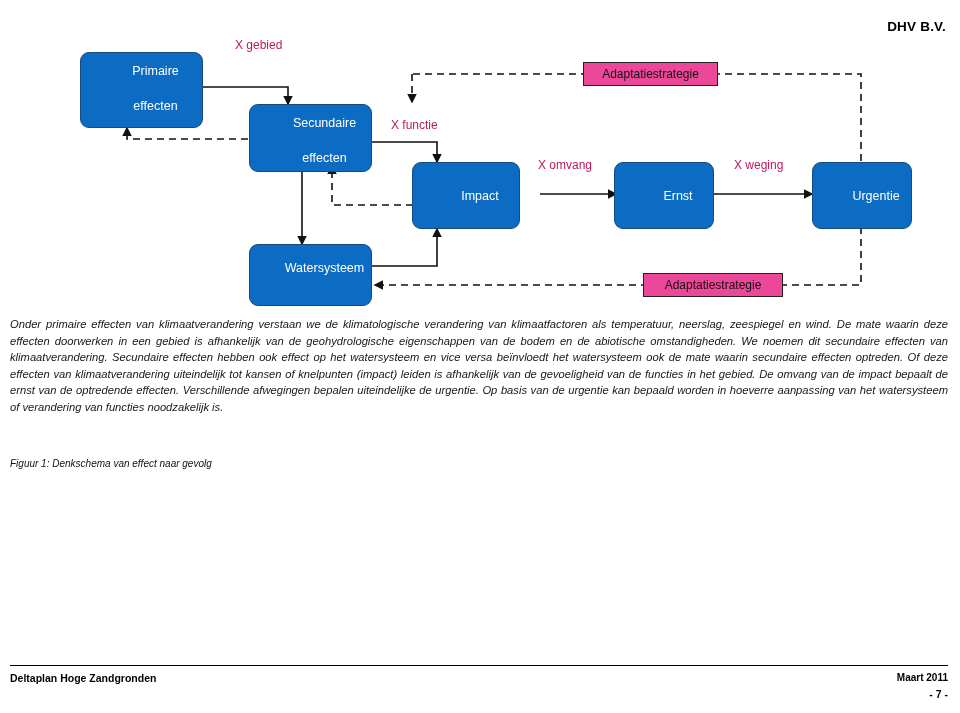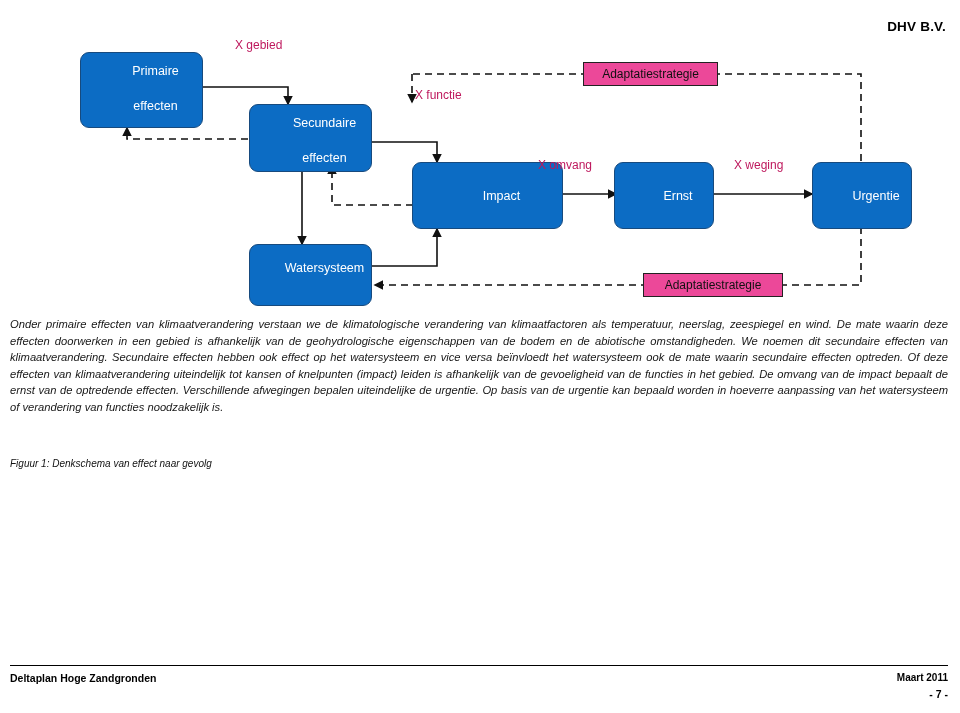--- a/index.html
+++ b/index.html
@@ -150,21 +150,21 @@
     <div class="node two-line" style="left:80px;top:30px;width:123px;height:76px;">
       <span class="ln">Primaire</span>
       <span class="ln">effecten</span>
     </div>
 
     <div class="node two-line" style="left:249px;top:82px;width:123px;height:68px;">
       <span class="ln">Secundaire</span>
       <span class="ln">effecten</span>
     </div>
 
-    <div class="node one-line-mid" style="left:412px;top:140px;width:151px;height:67px;">
+    <div class="node one-line-mid" style="left:412px;top:140px;width:108px;height:67px;">
       <span class="ln">Impact</span>
     </div>
 
     <div class="node one-line-mid" style="left:614px;top:140px;width:100px;height:67px;">
       <span class="ln">Ernst</span>
     </div>
 
     <div class="node one-line-mid" style="left:812px;top:140px;width:100px;height:67px;">
       <span class="ln">Urgentie</span>
     </div>
@@ -175,21 +175,21 @@
 
     <div class="wbox" style="left:583px;top:40px;width:135px;height:24px;">
       <span>Adaptatiestrategie</span>
     </div>
 
     <div class="wbox" style="left:643px;top:251px;width:140px;height:24px;">
       <span>Adaptatiestrategie</span>
     </div>
 
     <div class="edge-label" style="left:235px;top:16px;">X gebied</div>
-    <div class="edge-label" style="left:391px;top:66px;margin-left:24px;">X functie</div>
+    <div class="edge-label" style="left:391px;top:96px;">X functie</div>
     <div class="edge-label" style="left:538px;top:136px;">X omvang</div>
     <div class="edge-label" style="left:734px;top:136px;">X weging</div>
   </div>
 
   <div class="explain">
     <span>Onder primaire effecten van klimaatverandering verstaan we de klimatologische verandering van klimaatfactoren als temperatuur, neerslag, zeespiegel en wind. De mate waarin deze effecten doorwerken in een gebied is afhankelijk van de geohydrologische eigenschappen van de bodem en de abiotische omstandigheden. We noemen dit secundaire effecten van klimaatverandering. Secundaire effecten hebben ook effect op het watersysteem en vice versa beïnvloedt het watersysteem ook de mate waarin secundaire effecten optreden. Of deze effecten van klimaatverandering uiteindelijk tot kansen of knelpunten (impact) leiden is afhankelijk van de gevoeligheid van de functies in het gebied. De omvang van de impact bepaalt de ernst van de optredende effecten. Verschillende afwegingen bepalen uiteindelijke de urgentie. Op basis van de urgentie kan bepaald worden in hoeverre aanpassing van het watersysteem of verandering van functies noodzakelijk is.</span>
   </div>
 
   <div class="caption">Figuur 1: Denkschema van effect naar gevolg</div>
 

